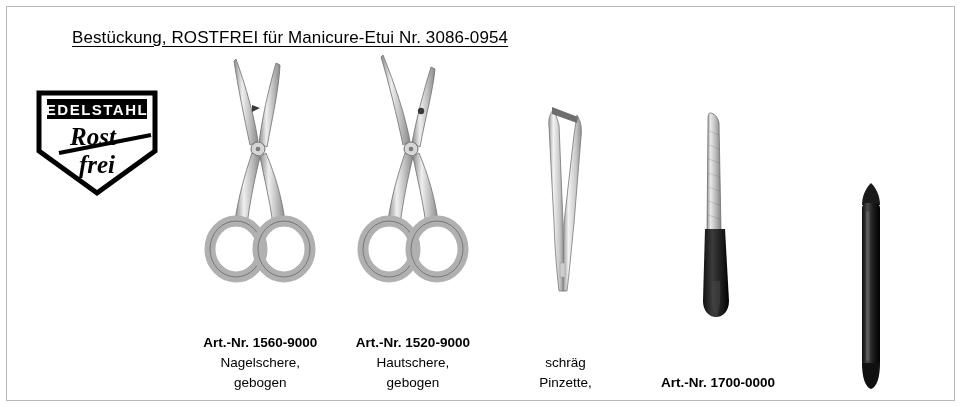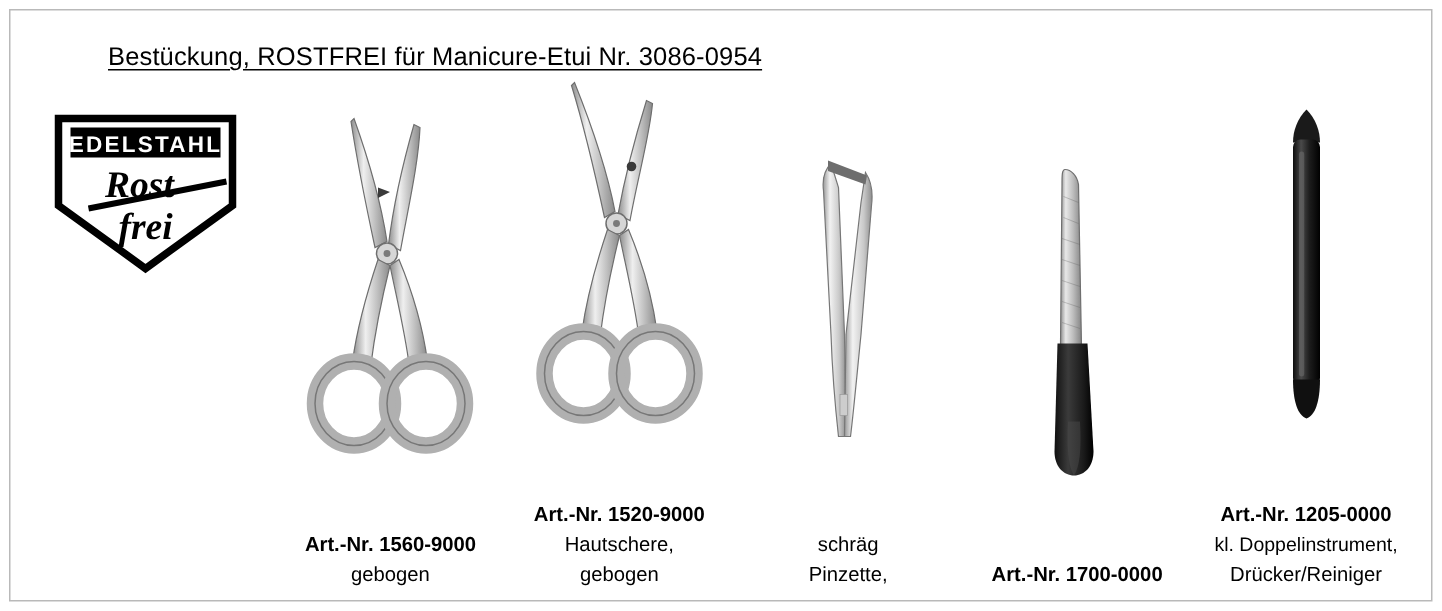--- a/index.html
+++ b/index.html
@@ -36,21 +36,21 @@
     color: #000000;
     text-decoration: underline;
     text-underline-offset: 3px;
     letter-spacing: 0.1px;
     white-space: nowrap;
   }
   
   .logo {
     position: absolute;
     left: 33px;
-    top: 75px;
+    top: 89px;
     width: 130px;
     height: 108px;
     text-align: right;
   }
   .logo svg { display: block; }
 
   
   .columns {
     position: absolute;
     left: 14px;
@@ -146,20 +146,21 @@
           <ellipse cx="36" cy="196" rx="26" ry="28" fill="none" stroke="#b0b0b0" stroke-width="11"></ellipse>
           <ellipse cx="36" cy="196" rx="26" ry="28" fill="none" stroke="#777" stroke-width="1"></ellipse>
           <ellipse cx="84" cy="196" rx="26" ry="28" fill="none" stroke="#b0b0b0" stroke-width="11"></ellipse>
           <ellipse cx="84" cy="196" rx="26" ry="28" fill="none" stroke="#777" stroke-width="1"></ellipse>
 
           <path d="M52 52 l8 3 -8 4 z" fill="#3a3a3a"></path>
         </svg>
       </div>
       <div class="caption">
         <div class="artno">Art.-Nr. 1560-9000</div>
+        <div class="desc">Nagelschere,</div>
         <div class="desc">gebogen</div>
       </div>
     </div>
 
     <div class="col">
       <div class="art-area">
         <svg width="120" height="230" viewBox="0 0 120 230">
           <defs>
             <linearGradient id="mtl2" x1="0" y1="0" x2="1" y2="0">
               <stop offset="0%" stop-color="#8d8d8d"></stop>
@@ -268,21 +269,16 @@
 
           <path d="M30 2 C24 8 21 16 21 24 L39 24 C39 16 36 8 30 2 Z" fill="#1a1a1a"></path>
 
           <rect x="21" y="22" width="18" height="164" rx="5" fill="url(#toolg)"></rect>
 
           <rect x="25" y="30" width="3.5" height="150" fill="#707070" opacity="0.55" rx="1.8"></rect>
 
           <path d="M21 182 C21 196 24 206 30 208 C36 206 39 196 39 182 Z" fill="#101010"></path>
         </svg>
       </div>
-      <div class="caption">
-        <div class="artno">Art.-Nr. 1205-0000</div>
-        <div class="desc small">kl. Doppelinstrument,</div>
-        <div class="desc">Drücker/Reiniger</div>
-      </div>
     </div>
 
   </div>
 </div>
 
 </body></html>

